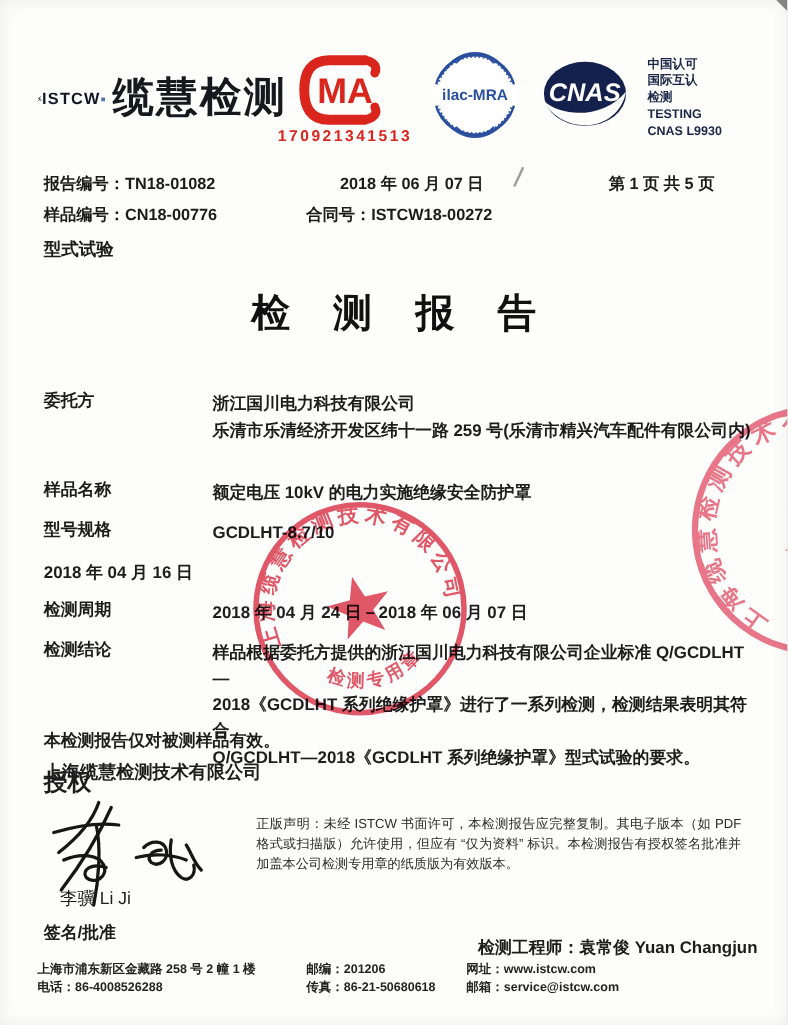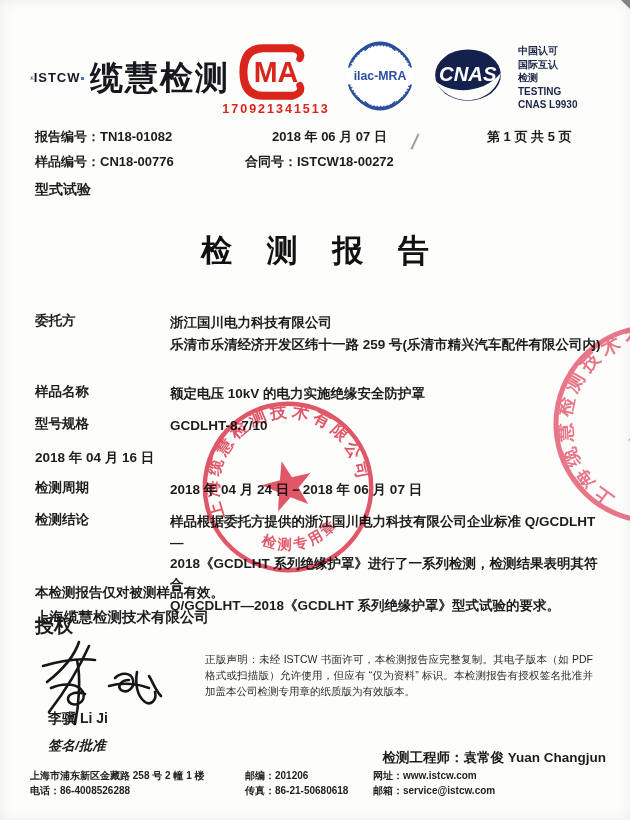--- a/index.html
+++ b/index.html
@@ -2,21 +2,21 @@
 <html><head>
 <meta charset="utf-8">
 <style>
   html,body{margin:0;padding:0;background:#e9e8e4;}
   .page{
     position:relative;width:630px;height:820px;margin:0 auto;
     background:#fdfdfb;overflow:hidden;color:#1d1d1d;
     font-family:"Liberation Sans", sans-serif;
     box-shadow:inset 0 0 14px rgba(0,0,0,0.07);
   }
-  .abs{position:absolute;}
+  .abs{position:absolute;margin-top:10px;}
   
   .logo-row{position:absolute;top:40px;left:30px;right:14px;display:flex;align-items:center;}
   .istcw{display:flex;align-items:center;gap:6px;width:178px;}
   .istcw-col{display:flex;flex-direction:row;align-items:center;width:54px;}
   .istcw-text{font-size:13px;font-weight:800;color:#121726;letter-spacing:1px;line-height:12px;}
   .istcw-tag{width:44px;height:3px;background:#2a4f9e;margin-top:1px;opacity:.8;}
   .brand-name{font-size:33px;font-weight:800;color:#17181d;letter-spacing:2px;white-space:nowrap;}
   .cma{width:108px;margin-left:14px;display:flex;flex-direction:column;align-items:center;}
   .cma-num{font-size:12.5px;font-weight:700;color:#d9251c;letter-spacing:2px;margin-top:-1px;white-space:nowrap;}
   .ilac{margin-left:14px;}
@@ -33,22 +33,22 @@
   .row .lab{width:135px;flex:0 0 135px;}
   .row .val{flex:1;line-height:21px;}
   .client-line2{margin-top:1px;}
   .gap{height:17px;}
   .concl{line-height:22px;}
   .note{position:absolute;left:35px;top:584px;font-size:13.5px;font-weight:700;}
   .company{position:absolute;left:35px;top:608px;font-size:14.5px;font-weight:800;}
   .auth{position:absolute;left:35px;top:613px;font-size:19px;font-weight:700;}
   .copyright{position:absolute;left:205px;top:651px;width:388px;font-size:10.5px;
     line-height:16px;color:#2a2a2a;text-align:justify;font-weight:400;}
-  .signer{position:absolute;left:48px;top:710px;font-size:14px;font-weight:700;}
-  .signlbl{position:absolute;left:48px;top:737px;font-size:13.5px;font-weight:700;font-style:italic;}
+  .signer{position:absolute;left:48px;top:710px;font-size:14px;font-weight:400;}
+  .signlbl{position:absolute;left:35px;top:737px;font-size:13.5px;font-weight:700;}
   .engineer{position:absolute;right:24px;top:749px;font-size:13.5px;font-weight:800;}
   
   .footer{position:absolute;left:30px;top:768px;width:585px;display:flex;
     font-size:10px;font-weight:700;line-height:15px;color:#222;}
   .fcol1{width:215px;}
   .fcol2{width:128px;}
   .fcol3{flex:1;}
   
   .stamp-mid{position:absolute;left:195px;top:394px;mix-blend-mode:multiply;opacity:.85;z-index:5;}
   .stamp-right{position:absolute;left:540px;top:318px;mix-blend-mode:multiply;opacity:.78;z-index:5;}

